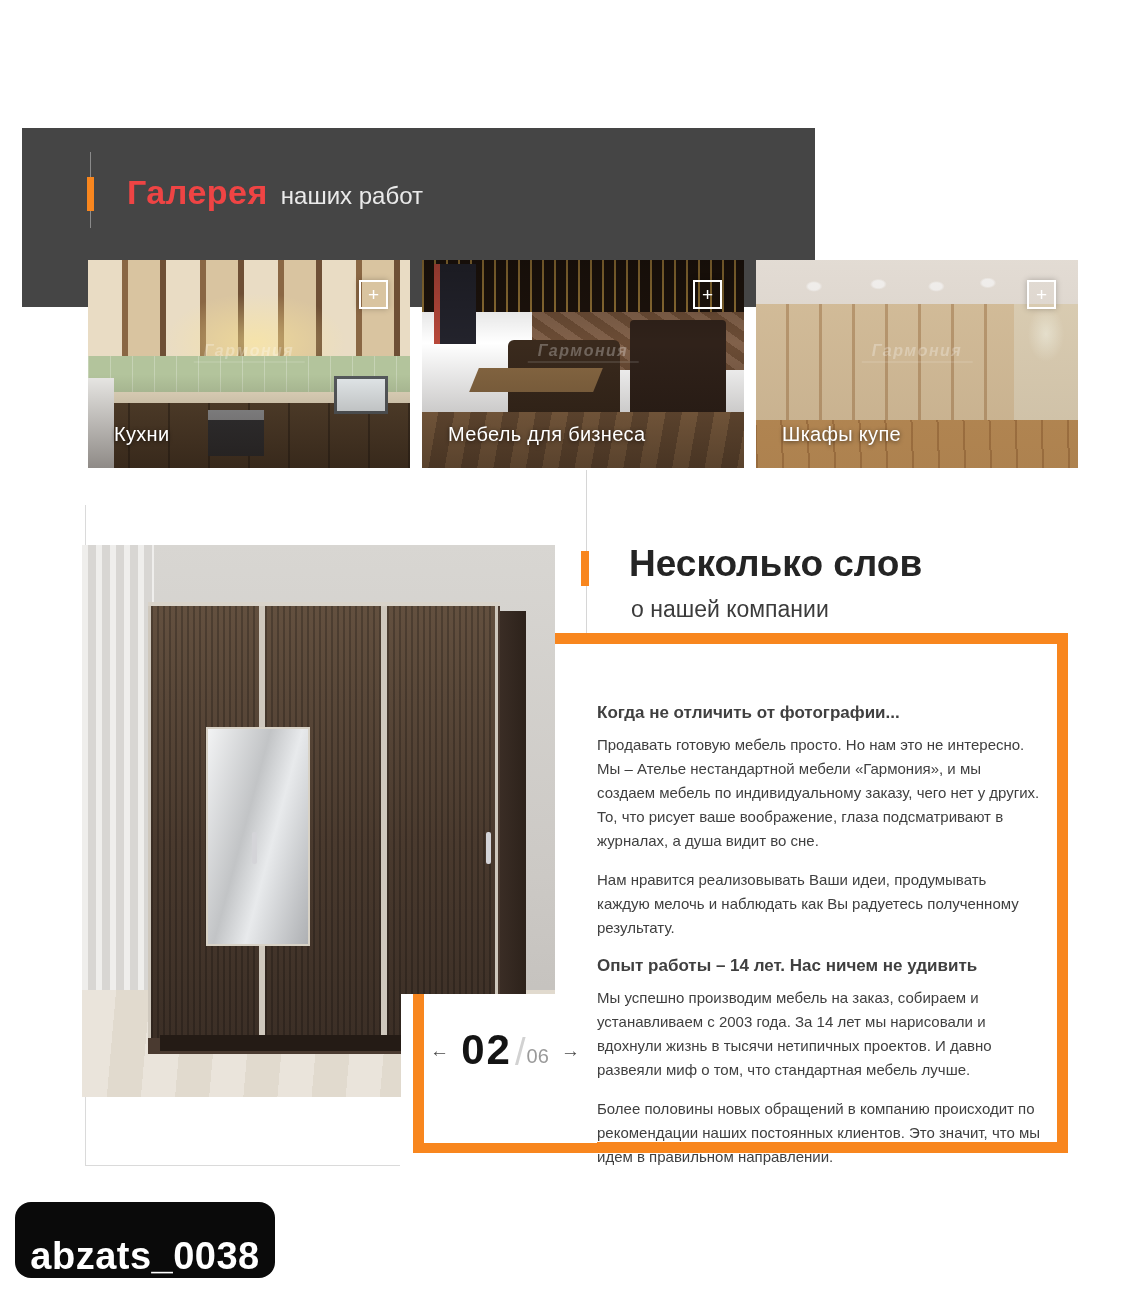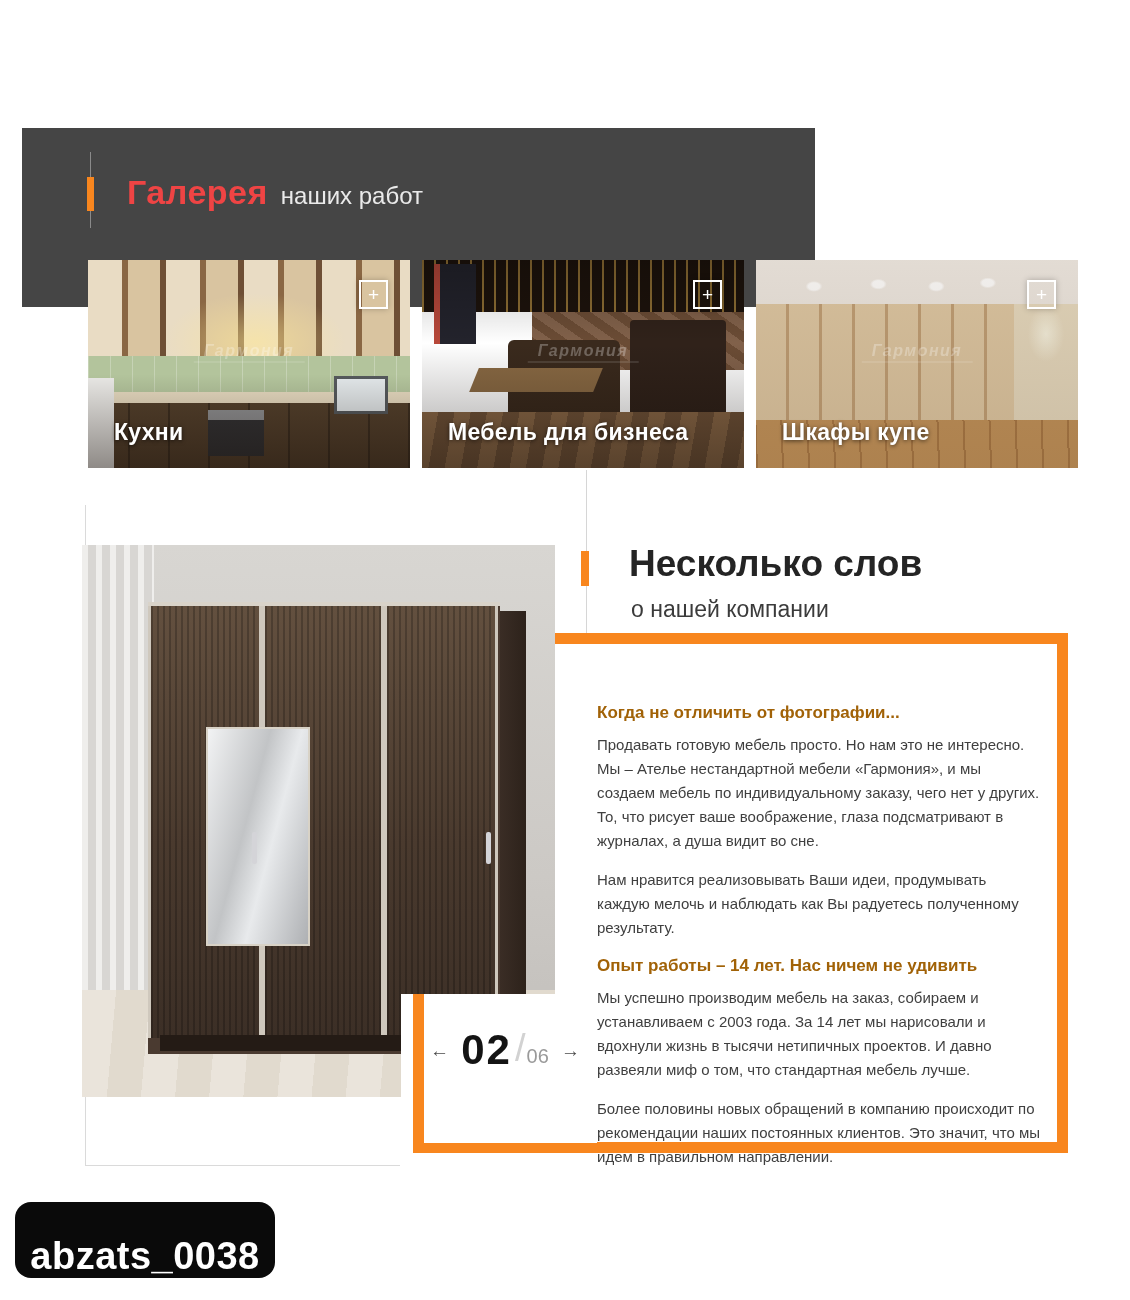--- a/index.html
+++ b/index.html
@@ -13,22 +13,22 @@
   .accent-a{left:87px;top:177px;width:7px;height:34px;background:#f8861e;z-index:3;}
   .band-title{left:127px;top:173px;display:flex;align-items:baseline;gap:13px;z-index:3;}
   .band-title .big{font-size:34px;font-weight:bold;color:#ef4444;letter-spacing:.5px;}
   .band-title .small{font-size:24px;font-weight:400;color:#eaeaea;}
 
   
   .card{top:260px;width:322px;height:208px;overflow:hidden;z-index:4;cursor:pointer;}
   .card1{left:88px;}  .card2{left:422px;}  .card3{left:756px;}
   .art{position:absolute;inset:0;}
   .art > div{position:absolute;}
-  .card-label{position:absolute;left:26px;bottom:22px;color:#fff;font-size:23px;
-      font-weight:700;letter-spacing:.3px;text-shadow:0 1px 4px rgba(0,0,0,.65);z-index:6;text-align:right;}
+  .card-label{position:absolute;left:26px;bottom:22px;color:#fff;font-size:20px;
+      font-weight:400;letter-spacing:.3px;text-shadow:0 1px 4px rgba(0,0,0,.65);z-index:6;text-align:right;}
   .plus{position:absolute;top:20px;right:22px;width:25px;height:25px;border:2px solid #fff;
       display:flex;align-items:center;justify-content:center;color:#fff;font-size:19px;
       line-height:1;z-index:6;box-shadow:0 0 6px rgba(0,0,0,.25);}
   .wm{position:absolute;left:50%;top:44%;transform:translate(-50%,-50%);
       color:rgba(255,255,255,.28);font-size:16px;font-style:italic;font-weight:bold;
       letter-spacing:1.5px;z-index:5;border-bottom:1px solid rgba(255,255,255,.22);
       padding:0 10px 2px;}
 
   
   .k-cab{left:0;top:0;width:100%;height:96px;
@@ -77,21 +77,21 @@
   
   .hline-b{left:586px;top:470px;width:1px;height:188px;background:#d6d6d6;z-index:1;}
   .accent-b{left:581px;top:551px;width:8px;height:35px;background:#f8861e;z-index:3;}
   .about-title{left:629px;top:543px;font-size:37px;font-weight:bold;color:#242424;z-index:3;}
   .about-sub{left:631px;top:596px;font-size:23px;color:#3b3b3b;z-index:3;}
 
   
   .obox{left:413px;top:633px;width:655px;height:520px;box-sizing:border-box;
         border:11px solid #f8861e;background:#fff;z-index:2;}
   .obox-text{left:597px;top:702px;width:444px;z-index:3;font-size:15px;line-height:24px;color:#3f3f3f;}
-  .obox-text h3{font-size:17px;line-height:22px;margin:0 0 9px;color:#a16207;font-weight:bold;}
+  .obox-text h3{font-size:17px;line-height:22px;margin:0 0 9px;color:#404040;font-weight:bold;}
   .obox-text p{margin:0 0 15px;}
   .obox-text .h2{margin-top:4px;}
 
   
   .photo{left:82px;top:545px;width:473px;height:552px;z-index:5;overflow:hidden;
      background:linear-gradient(180deg,#d8d6d2 0%,#ccc9c5 60%,#c6c3bf 80%);}
   .photo > div{position:absolute;}
   .p-floor{left:0;top:445px;width:100%;height:107px;
      background:repeating-linear-gradient(95deg,#eae4db 0 34px,#e1dace 34px 68px);}
   .p-curtain{left:0;top:0;width:72px;height:462px;
@@ -113,21 +113,21 @@
   .p-h1{left:170px;top:287px;width:5px;height:32px;background:#d4d4d8;border-radius:2px;z-index:3;}
   .p-h2{left:404px;top:287px;width:5px;height:32px;background:#d4d4d8;border-radius:2px;z-index:3;}
   .p-plinth{left:78px;top:490px;width:330px;height:16px;background:#241b15;}
 
   
   .notch{left:401px;top:994px;width:196px;height:149px;background:#fff;z-index:6;}
   .reveal{left:413px;top:994px;width:11px;height:149px;background:#f8861e;z-index:7;}
   .pager{left:430px;top:1027px;width:150px;height:46px;z-index:8;display:flex;
      align-items:center;justify-content:space-between;}
   .pg-arrow{font-size:19px;color:#4a4a4a;cursor:pointer;line-height:1;}
-  .pg-num{display:flex;align-items:flex-start;}
+  .pg-num{display:flex;align-items:flex-end;}
   .pg-cur{font-size:42px;font-weight:bold;color:#141414;letter-spacing:2px;line-height:1;}
   .pg-sep{font-size:38px;font-weight:300;color:#d2d2d2;margin:0 1px 0 3px;line-height:1;}
   .pg-tot{font-size:20px;color:#9a9a9a;align-self:flex-end;padding-bottom:3px;}
 
   
   .lline-v{left:85px;top:505px;width:1px;height:660px;background:#dadada;z-index:0;}
   .lline-h{left:85px;top:1165px;width:315px;height:1px;background:#dadada;z-index:0;}
 
   
   .badge{left:15px;top:1202px;width:260px;height:76px;background:#0a0a0a;border-radius:16px;

